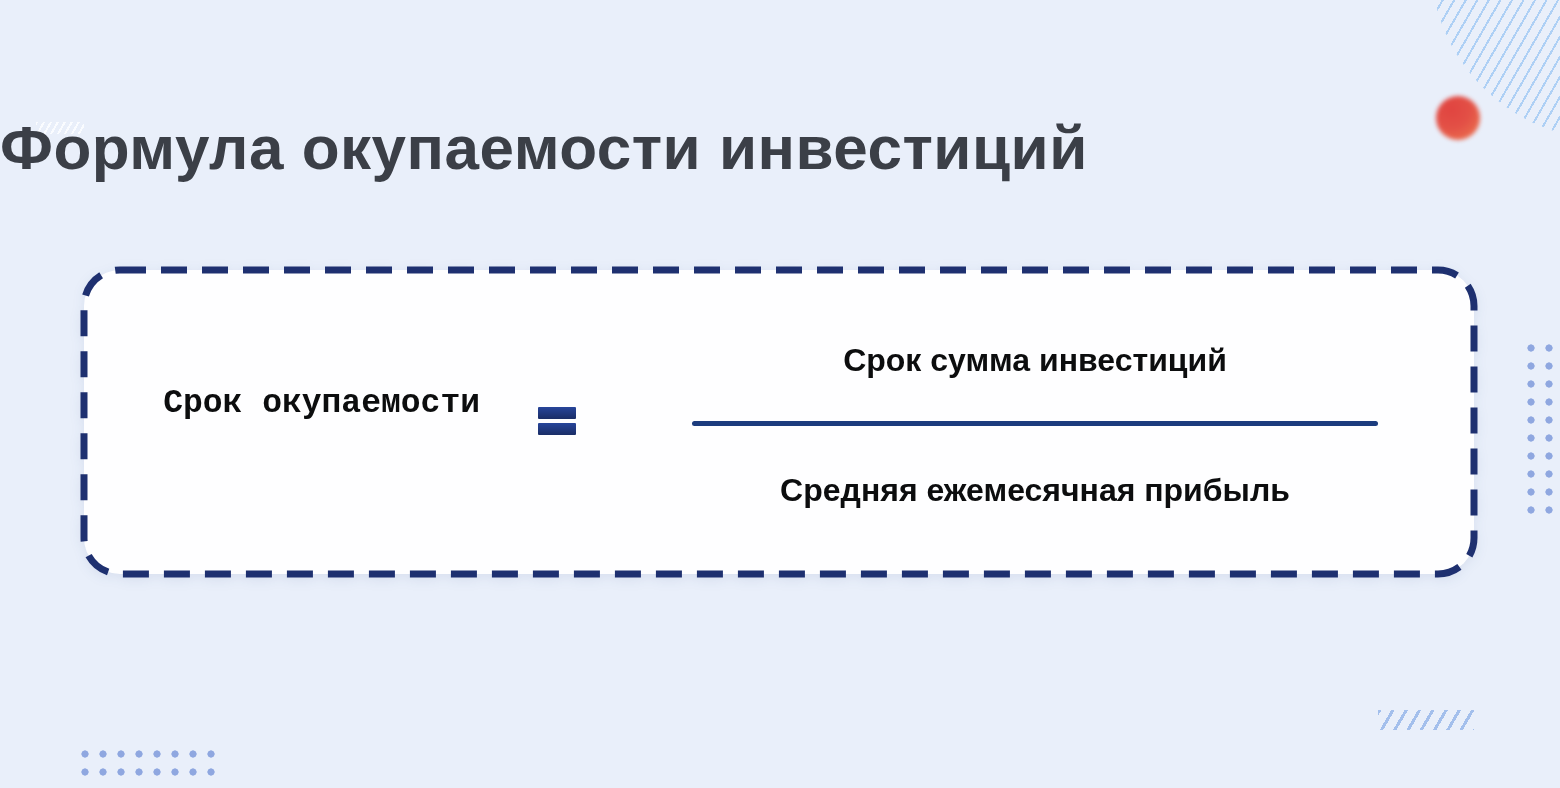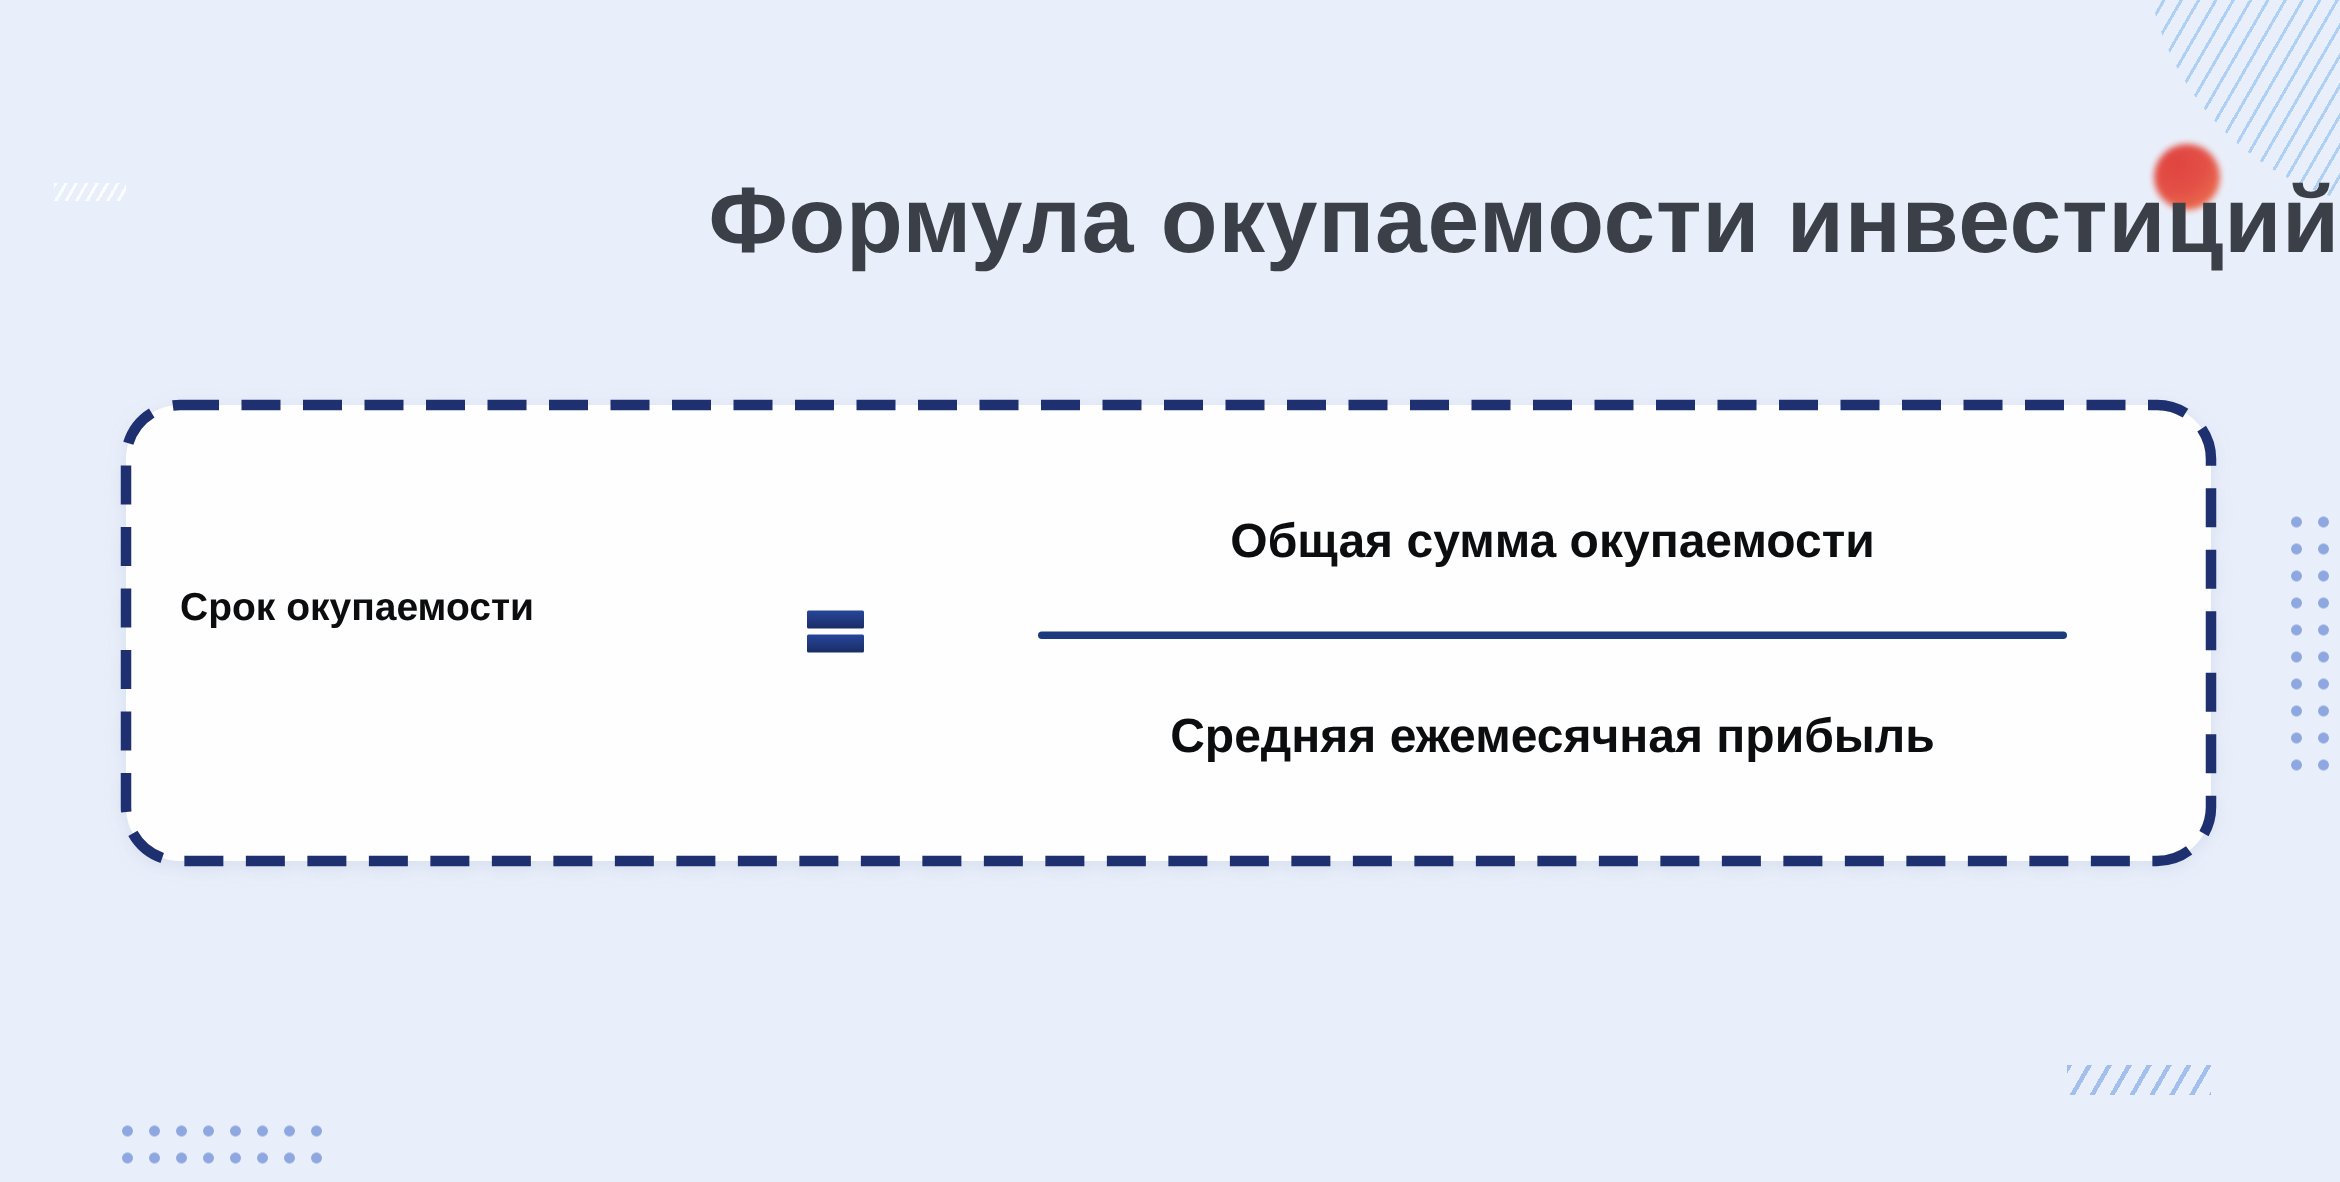--- a/index.html
+++ b/index.html
@@ -32,31 +32,32 @@
     width:360px;height:360px;border-radius:50%;
     background:repeating-linear-gradient(120deg,var(--stripe_blue) 0 2px,transparent 2px 10px);
   }
   .accent-dot{
     position:absolute;left:1436px;top:96px;width:44px;height:44px;border-radius:50%;
     background:radial-gradient(circle at 35% 30%,var(--accent_dot_red) 0%,#e35046 45%,var(--accent_dot_orange) 100%);
     filter:blur(2px);
   }
   .page-title{
     position:absolute;top:70px;left:0;width:100%;
-    text-align:right;
+    text-align:left;
     font-size:62px;font-weight:bold;letter-spacing:.5px;
     color:var(--title_text);
   }
   
   .formula-card{position:absolute;left:80px;top:266px;width:1398px;height:312px;}
   .card-border-svg{position:absolute;inset:0;filter:drop-shadow(0 3px 6px rgba(30,48,112,.08));}
   .result-term{
     position:absolute;left:40px;top:116px;width:360px;
-    text-align:left;font-size:26px;font-weight:bold;line-height:44px;
+    text-align:right;font-size:33px;font-weight:bold;line-height:44px;
     color:var(--formula_text);
+    font-family:Liberation Mono, monospace;
   }
   .equals-sign{position:absolute;left:458px;top:141px;width:38px;height:29px;}
   .equals-sign .bar{height:12px;border-radius:1px;background:linear-gradient(180deg,var(--equals_top),var(--equals_bottom));}
   .equals-sign .bar + .bar{margin-top:4px;}
   .sr-only{position:absolute;width:1px;height:1px;overflow:hidden;clip:rect(0 0 0 0);white-space:nowrap;}
   .fraction{position:absolute;left:612px;top:76px;width:686px;height:172px;}
   .numerator,.denominator{
     position:absolute;left:0;width:100%;text-align:center;
     font-size:32px;font-weight:bold;color:var(--formula_text);
   }
@@ -107,19 +108,19 @@
       <span>Срок окупаемости</span><br>
     </div>
 
     <div class="equals-sign">
       <div class="bar"></div>
       <div class="bar"></div>
       <span class="sr-only">=</span>
     </div>
 
     <div class="fraction">
-      <div class="numerator">Общая сумма окупаемости</div>
+      <div class="numerator">Срок сумма инвестиций</div>
       <div class="fraction-line"></div>
       <div class="denominator">Средняя ежемесячная прибыль</div>
     </div>
   </div>
 
 </div>
 
 </body></html>

